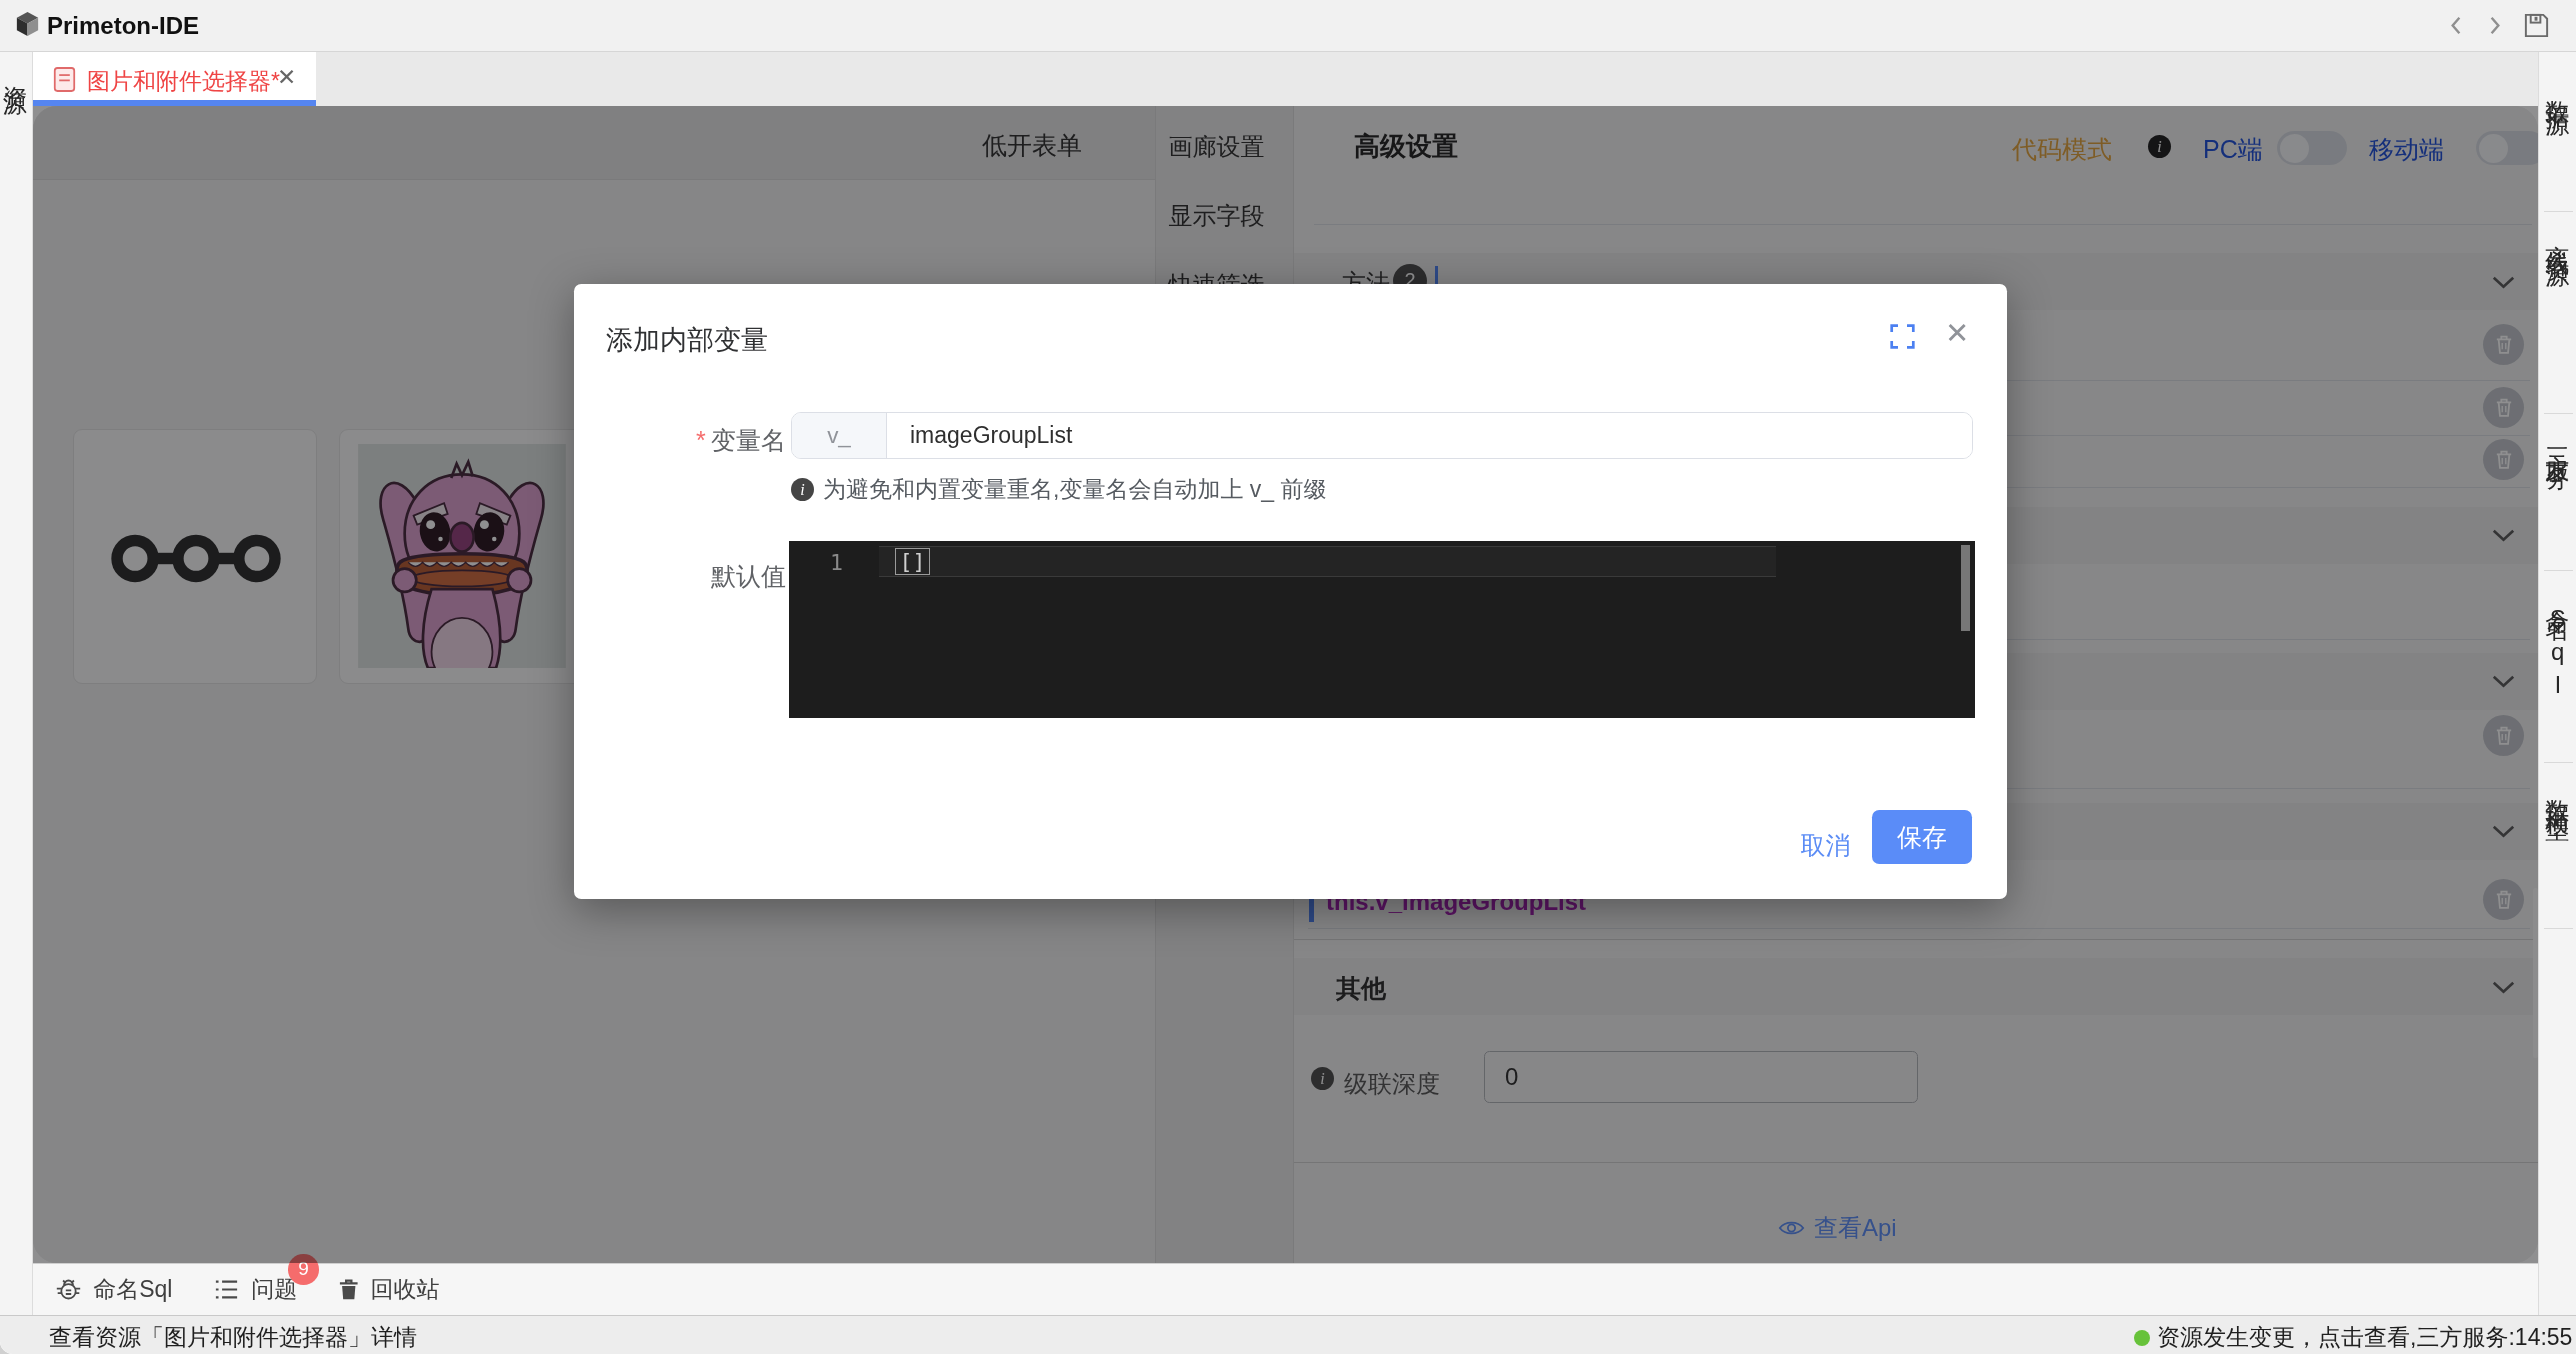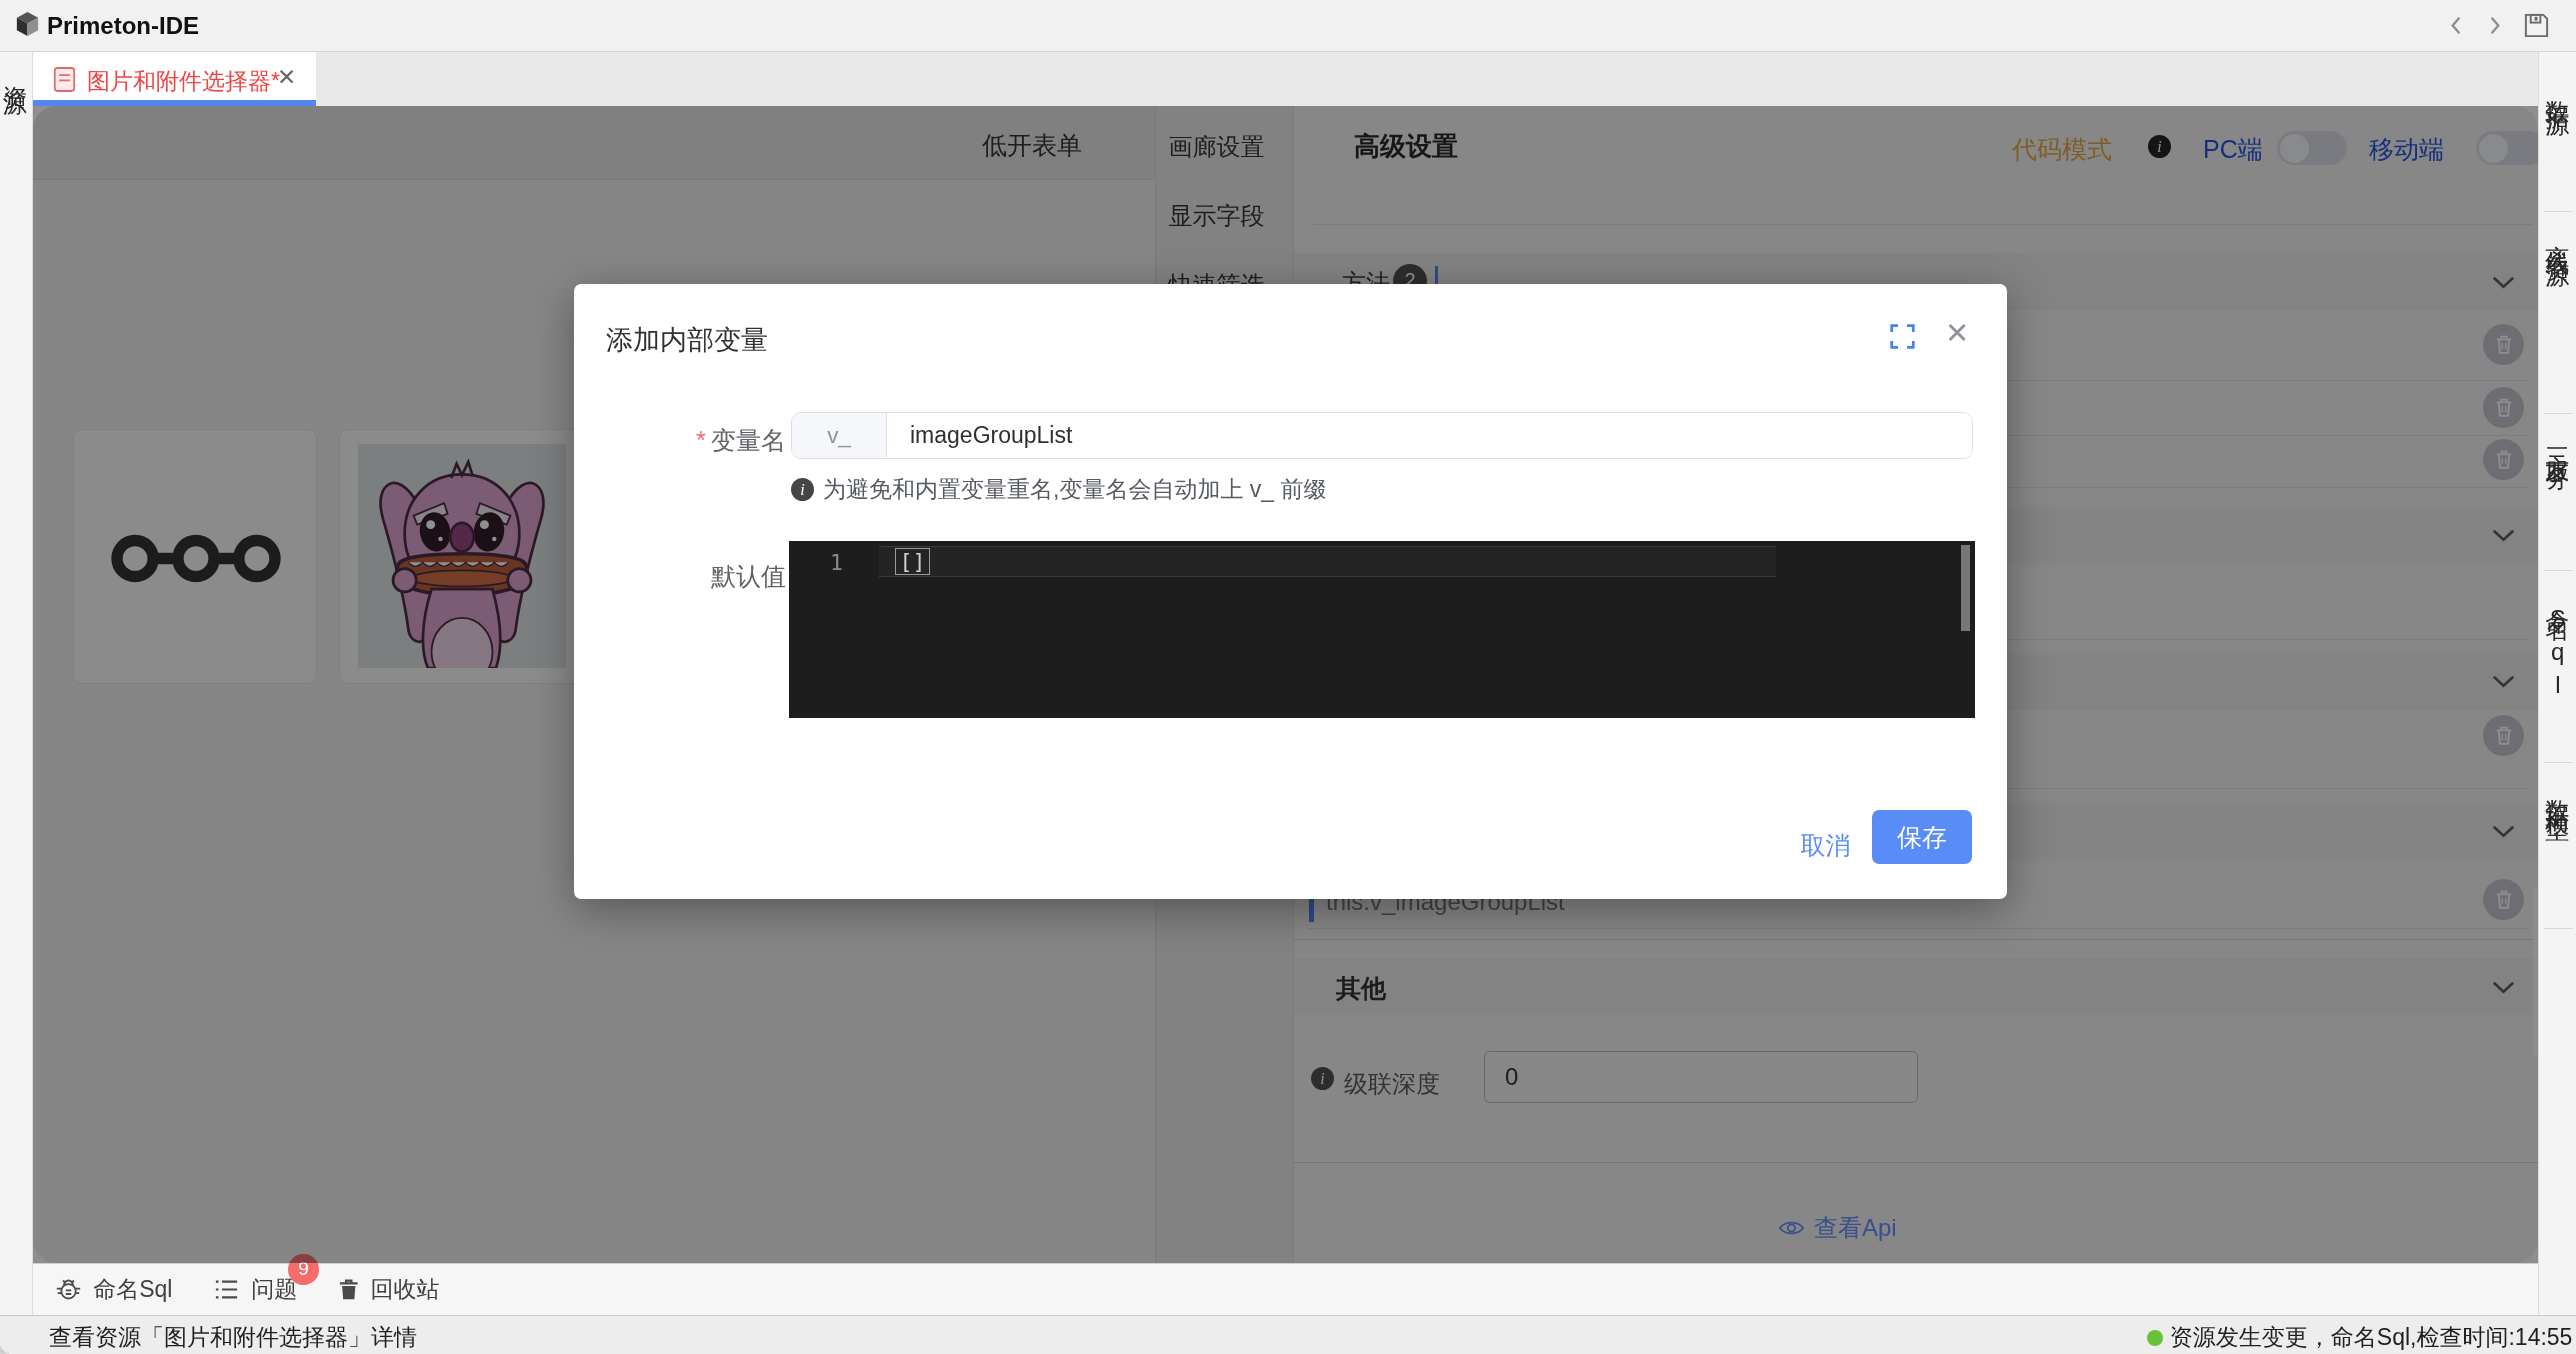--- a/index.html
+++ b/index.html
@@ -40,21 +40,21 @@
   .ptext{font-size:25px;color:#1d4ed8;}
   .toggle{width:70px;height:34px;border-radius:17px;background:#d7dbe2;position:absolute;}
   .toggle:after{content:"";position:absolute;left:2.7px;top:2.7px;width:29px;height:29px;border-radius:50%;background:#f4f5f7;}
   .pdiv{height:0.9px;background:#d9dce1;}
   .phead{left:0;width:1244px;height:57px;background:#e9e9e9;}
   .prow{left:0;width:1244px;background:#f1f1f1;}
   .trash-btn{width:41px;height:41px;border-radius:50%;background:#c0c3c9;display:flex;align-items:center;justify-content:center;position:absolute;}
   .chev{position:absolute;width:23px;height:14.4px;}
   .badge-dark{width:34px;height:34px;border-radius:50%;background:#4a4a4a;color:#fff;font-size:20px;display:flex;align-items:center;justify-content:center;}
   .info-dot{width:23px;height:23px;border-radius:50%;background:#3f3f3f;color:#fff;font-size:16px;font-style:italic;font-family:"Liberation Serif",serif;display:flex;align-items:center;justify-content:center;}
-  .var-ref{font-size:24px;font-weight:400;color:#737373;}
+  .var-ref{font-size:24px;font-weight:700;color:#a21caf;}
   .cascade-input{width:434px;height:52px;border:0.9px solid #b0b3b8;border-radius:5.4px;background:transparent;
                  font-size:24px;color:#2f2f2f;padding:0 0 0 20px;box-sizing:border-box;font-family:"Liberation Sans",sans-serif;}
   .viewapi{display:flex;align-items:center;gap:9px;color:#5b8cf5;font-size:24px;}
   
   #overlay{left:33px;top:106px;width:2505px;height:1157px;background:rgba(10,10,12,0.46);z-index:5;}
   #modal{left:574px;top:284px;width:1433px;height:615px;background:#fff;border-radius:7.2px;z-index:10;
          box-shadow:0 10.8px 43px rgba(0,0,0,0.35);}
   .mtitle{left:32px;top:38px;font-size:27px;font-weight:500;color:#303133;}
   .mclose{left:1371px;top:32px;font-size:29px;color:#909399;}
   .flabel{width:176px;text-align:right;font-size:25px;color:#606266;}
@@ -382,18 +382,18 @@
         <path d="M4.5 9 h15 l-1.2 15 h-12.6 z" fill="#4a4a4a"></path>
       </svg>
       <span>回收站</span>
     </div>
   </div>
 
   <div class="abs" id="statusbar">
     <div class="abs sleft">查看资源「图片和附件选择器」详情</div>
     <div class="abs sright">
       <span class="gdot"></span>
-      <span>资源发生变更，命名Sql,检查时间:14:55</span>
+      <span>资源发生变更，点击查看,三方服务:14:55</span>
     </div>
   </div>
 
 </div>
 
 
 </body></html>

